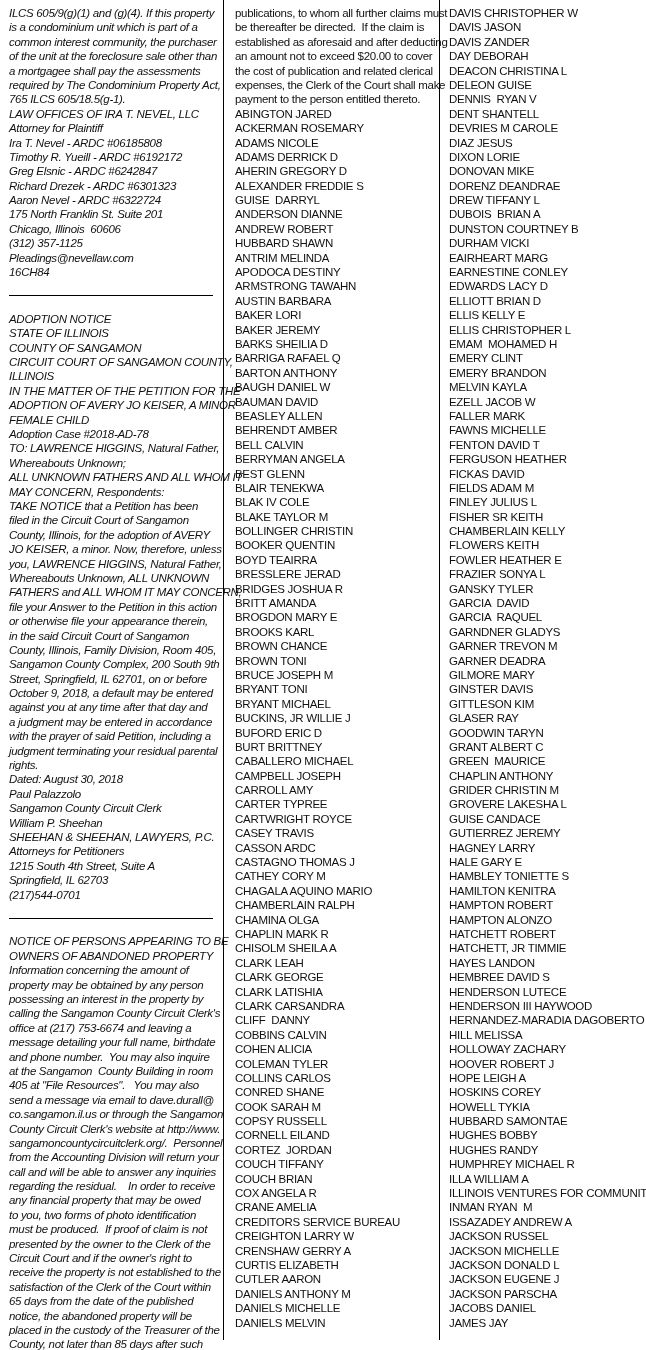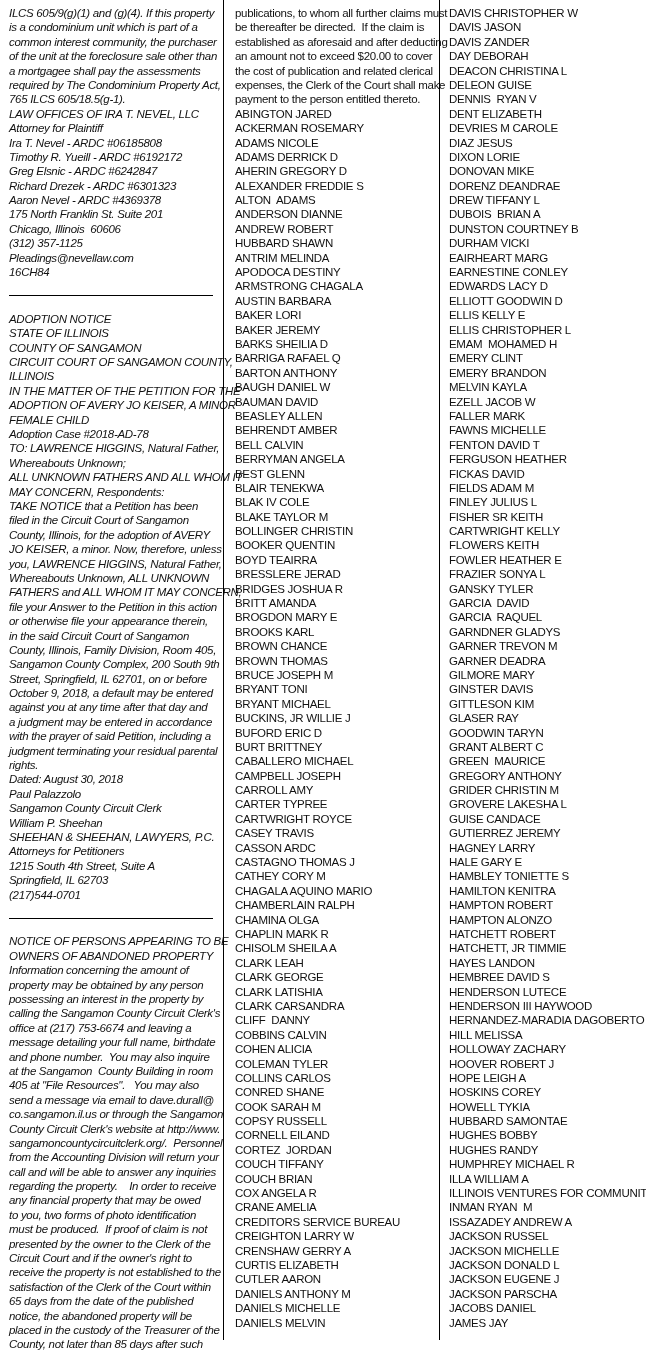--- a/index.html
+++ b/index.html
@@ -70,21 +70,21 @@
         <div class="line">of the unit at the foreclosure sale other than</div>
         <div class="line">a mortgagee shall pay the assessments</div>
         <div class="line">required by The Condominium Property Act,</div>
         <div class="line">765 ILCS 605/18.5(g-1).</div>
         <div class="line">LAW OFFICES OF IRA T. NEVEL, LLC</div>
         <div class="line">Attorney for Plaintiff</div>
         <div class="line">Ira T. Nevel - ARDC #06185808</div>
         <div class="line">Timothy R. Yueill - ARDC #6192172</div>
         <div class="line">Greg Elsnic - ARDC #6242847</div>
         <div class="line">Richard Drezek - ARDC #6301323</div>
-        <div class="line">Aaron Nevel - ARDC #4369378</div>
+        <div class="line">Aaron Nevel - ARDC #6322724</div>
         <div class="line">175 North Franklin St. Suite 201</div>
         <div class="line">Chicago, Illinois  60606</div>
         <div class="line">(312) 357-1125</div>
         <div class="line">Pleadings@nevellaw.com</div>
         <div class="line">16CH84</div>
       </div>
     <hr class="notice-separator">
     <div>
         <div class="line">ADOPTION NOTICE</div>
         <div class="line">STATE OF ILLINOIS</div>
@@ -140,21 +140,21 @@
         <div class="line">message detailing your full name, birthdate</div>
         <div class="line">and phone number.  You may also inquire</div>
         <div class="line">at the Sangamon  County Building in room</div>
         <div class="line">405 at "File Resources".   You may also</div>
         <div class="line">send a message via email to dave.durall@</div>
         <div class="line">co.sangamon.il.us or through the Sangamon</div>
         <div class="line">County Circuit Clerk's website at http://www.</div>
         <div class="line">sangamoncountycircuitclerk.org/.  Personnel</div>
         <div class="line">from the Accounting Division will return your</div>
         <div class="line">call and will be able to answer any inquiries</div>
-        <div class="line">regarding the property.    In order to receive</div>
+        <div class="line">regarding the residual.    In order to receive</div>
         <div class="line">any financial property that may be owed</div>
         <div class="line">to you, two forms of photo identification</div>
         <div class="line">must be produced.  If proof of claim is not</div>
         <div class="line">presented by the owner to the Clerk of the</div>
         <div class="line">Circuit Court and if the owner's right to</div>
         <div class="line">receive the property is not established to the</div>
         <div class="line">satisfaction of the Clerk of the Court within</div>
         <div class="line">65 days from the date of the published</div>
         <div class="line">notice, the abandoned property will be</div>
         <div class="line">placed in the custody of the Treasurer of the</div>
@@ -174,27 +174,27 @@
         <div class="line">expenses, the Clerk of the Court shall make</div>
         <div class="line">payment to the person entitled thereto.</div>
       </div>
     <div>
         <div class="line">ABINGTON JARED</div>
         <div class="line">ACKERMAN ROSEMARY</div>
         <div class="line">ADAMS NICOLE</div>
         <div class="line">ADAMS DERRICK D</div>
         <div class="line">AHERIN GREGORY D</div>
         <div class="line">ALEXANDER FREDDIE S</div>
-        <div class="line">ALTON  ADAMS</div>
+        <div class="line">GUISE  DARRYL</div>
         <div class="line">ANDERSON DIANNE</div>
         <div class="line">ANDREW ROBERT</div>
         <div class="line">HUBBARD SHAWN</div>
         <div class="line">ANTRIM MELINDA</div>
         <div class="line">APODOCA DESTINY</div>
-        <div class="line">ARMSTRONG CHAGALA</div>
+        <div class="line">ARMSTRONG TAWAHN</div>
         <div class="line">AUSTIN BARBARA</div>
         <div class="line">BAKER LORI</div>
         <div class="line">BAKER JEREMY</div>
         <div class="line">BARKS SHEILIA D</div>
         <div class="line">BARRIGA RAFAEL Q</div>
         <div class="line">BARTON ANTHONY</div>
         <div class="line">BAUGH DANIEL W</div>
         <div class="line">BAUMAN DAVID</div>
         <div class="line">BEASLEY ALLEN</div>
         <div class="line">BEHRENDT AMBER</div>
@@ -206,21 +206,21 @@
         <div class="line">BLAKE TAYLOR M</div>
         <div class="line">BOLLINGER CHRISTIN</div>
         <div class="line">BOOKER QUENTIN</div>
         <div class="line">BOYD TEAIRRA</div>
         <div class="line">BRESSLERE JERAD</div>
         <div class="line">BRIDGES JOSHUA R</div>
         <div class="line">BRITT AMANDA</div>
         <div class="line">BROGDON MARY E</div>
         <div class="line">BROOKS KARL</div>
         <div class="line">BROWN CHANCE</div>
-        <div class="line">BROWN THOMAS</div>
+        <div class="line">BROWN TONI</div>
         <div class="line">BRUCE JOSEPH M</div>
         <div class="line">BRYANT TONI</div>
         <div class="line">BRYANT MICHAEL</div>
         <div class="line">BUCKINS, JR WILLIE J</div>
         <div class="line">BUFORD ERIC D</div>
         <div class="line">BURT BRITTNEY</div>
         <div class="line">CABALLERO MICHAEL</div>
         <div class="line">CAMPBELL JOSEPH</div>
         <div class="line">CARROLL AMY</div>
         <div class="line">CARTER TYPREE</div>
@@ -267,67 +267,67 @@
 
   <div class="col col-right">
     <div>
         <div class="line">DAVIS CHRISTOPHER W</div>
         <div class="line">DAVIS JASON</div>
         <div class="line">DAVIS ZANDER</div>
         <div class="line">DAY DEBORAH</div>
         <div class="line">DEACON CHRISTINA L</div>
         <div class="line">DELEON GUISE</div>
         <div class="line">DENNIS  RYAN V</div>
-        <div class="line">DENT ELIZABETH</div>
+        <div class="line">DENT SHANTELL</div>
         <div class="line">DEVRIES M CAROLE</div>
         <div class="line">DIAZ JESUS</div>
         <div class="line">DIXON LORIE</div>
         <div class="line">DONOVAN MIKE</div>
         <div class="line">DORENZ DEANDRAE</div>
         <div class="line">DREW TIFFANY L</div>
         <div class="line">DUBOIS  BRIAN A</div>
         <div class="line">DUNSTON COURTNEY B</div>
         <div class="line">DURHAM VICKI</div>
         <div class="line">EAIRHEART MARG</div>
         <div class="line">EARNESTINE CONLEY</div>
         <div class="line">EDWARDS LACY D</div>
-        <div class="line">ELLIOTT GOODWIN D</div>
+        <div class="line">ELLIOTT BRIAN D</div>
         <div class="line">ELLIS KELLY E</div>
         <div class="line">ELLIS CHRISTOPHER L</div>
         <div class="line">EMAM  MOHAMED H</div>
         <div class="line">EMERY CLINT</div>
         <div class="line">EMERY BRANDON</div>
         <div class="line">MELVIN KAYLA</div>
         <div class="line">EZELL JACOB W</div>
         <div class="line">FALLER MARK</div>
         <div class="line">FAWNS MICHELLE</div>
         <div class="line">FENTON DAVID T</div>
         <div class="line">FERGUSON HEATHER</div>
         <div class="line">FICKAS DAVID</div>
         <div class="line">FIELDS ADAM M</div>
         <div class="line">FINLEY JULIUS L</div>
         <div class="line">FISHER SR KEITH</div>
-        <div class="line">CARTWRIGHT KELLY</div>
+        <div class="line">CHAMBERLAIN KELLY</div>
         <div class="line">FLOWERS KEITH</div>
         <div class="line">FOWLER HEATHER E</div>
         <div class="line">FRAZIER SONYA L</div>
         <div class="line">GANSKY TYLER</div>
         <div class="line">GARCIA  DAVID</div>
         <div class="line">GARCIA  RAQUEL</div>
         <div class="line">GARNDNER GLADYS</div>
         <div class="line">GARNER TREVON M</div>
         <div class="line">GARNER DEADRA</div>
         <div class="line">GILMORE MARY</div>
         <div class="line">GINSTER DAVIS</div>
         <div class="line">GITTLESON KIM</div>
         <div class="line">GLASER RAY</div>
         <div class="line">GOODWIN TARYN</div>
         <div class="line">GRANT ALBERT C</div>
         <div class="line">GREEN  MAURICE</div>
-        <div class="line">GREGORY ANTHONY</div>
+        <div class="line">CHAPLIN ANTHONY</div>
         <div class="line">GRIDER CHRISTIN M</div>
         <div class="line">GROVERE LAKESHA L</div>
         <div class="line">GUISE CANDACE</div>
         <div class="line">GUTIERREZ JEREMY</div>
         <div class="line">HAGNEY LARRY</div>
         <div class="line">HALE GARY E</div>
         <div class="line">HAMBLEY TONIETTE S</div>
         <div class="line">HAMILTON KENITRA</div>
         <div class="line">HAMPTON ROBERT</div>
         <div class="line">HAMPTON ALONZO</div>

